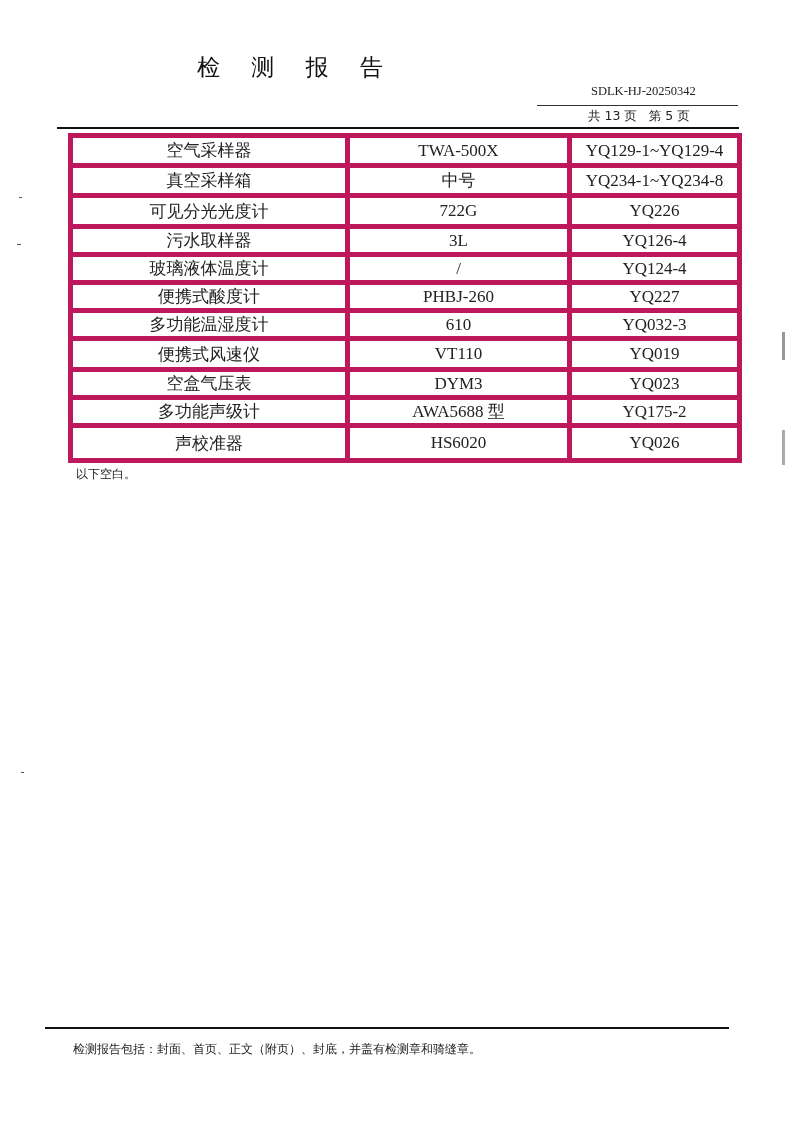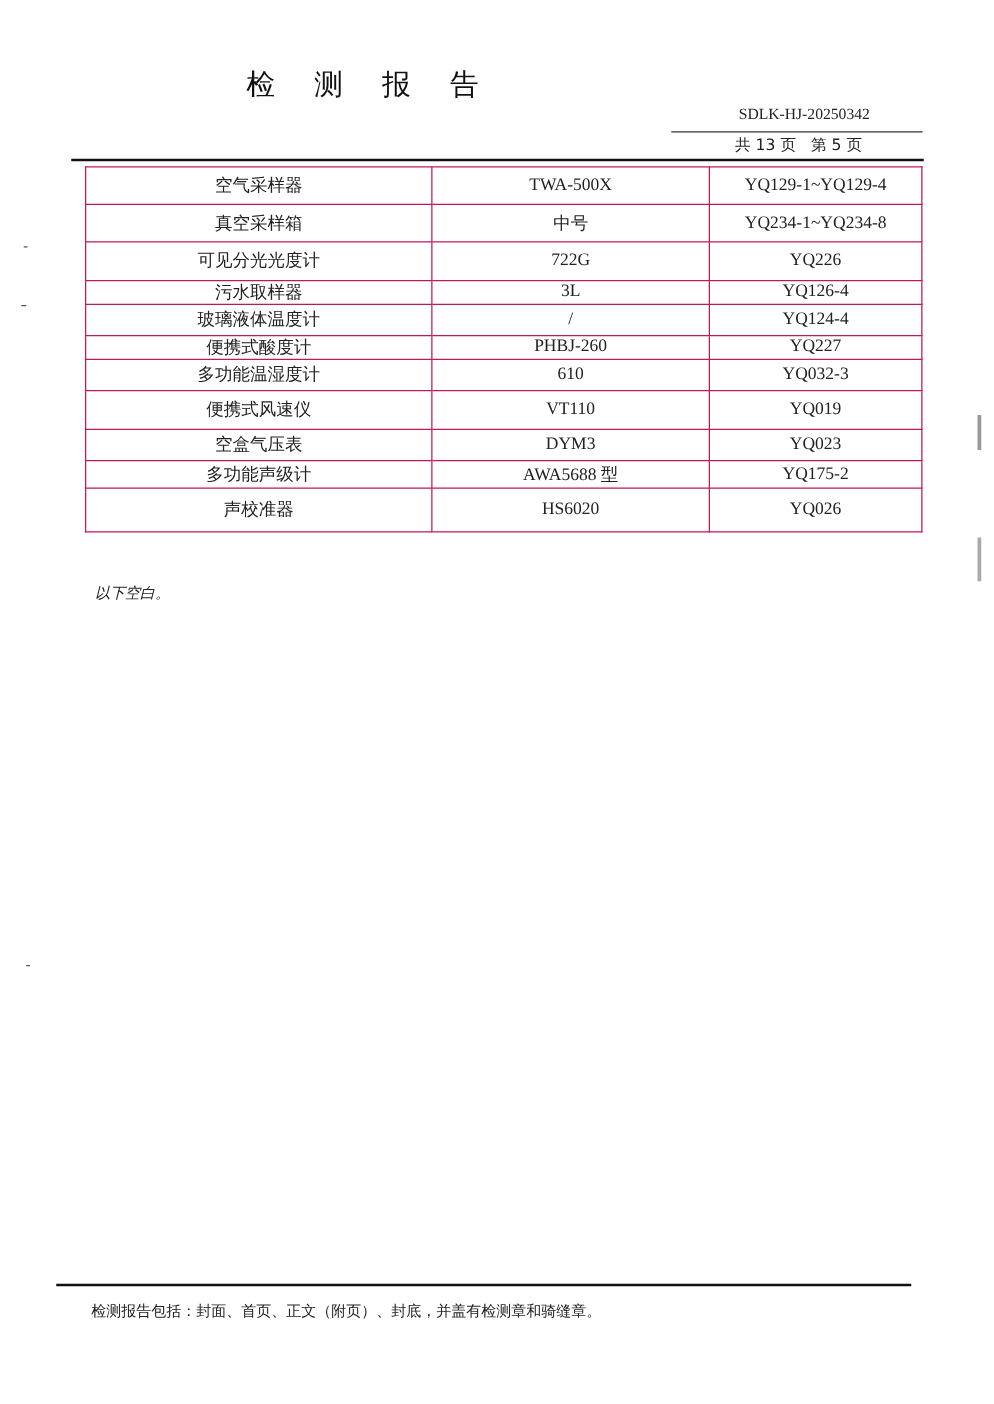--- a/index.html
+++ b/index.html
@@ -24,28 +24,28 @@
       font-family: "DejaVu Sans", sans-serif; color: #222; white-space: pre;
     }
     .thick-rule {
       position: absolute; left: 57px; top: 127px; width: 682px; height: 2px; background: #111;
     }
     table.equip {
       position: absolute; left: 68px; top: 133px; width: 669px;
       border-collapse: collapse; table-layout: fixed;
     }
     table.equip td {
-      border: 1px solid #be185d; text-align: center; padding: 0;
-      font-size: 14px; color: #222; vertical-align: middle;
+      border: 5px solid #be185d; text-align: center; padding: 0;
+      font-size: 17px; color: #222; vertical-align: middle;
     }
     td.cn { font-family: "DejaVu Sans", sans-serif; font-size: 12px; }
     td.en { font-family: "Liberation Serif", serif; font-size: 13px; }
     .blank-note {
       position: absolute; left: 76px; top: 466px; font-size: 12px;
-      font-family: "DejaVu Sans", sans-serif; color: #222; font-style: italic;
+      font-family: "DejaVu Sans", sans-serif; color: #222;
     }
     .footer-rule {
       position: absolute; left: 45px; top: 1027px; width: 684px; height: 2px; background: #111;
     }
     .footer-text {
       position: absolute; left: 73px; top: 1041px; font-size: 12px;
       font-family: "DejaVu Sans", sans-serif; color: #222;
     }
     .speck { position: absolute; background: #555; }
   </style>

